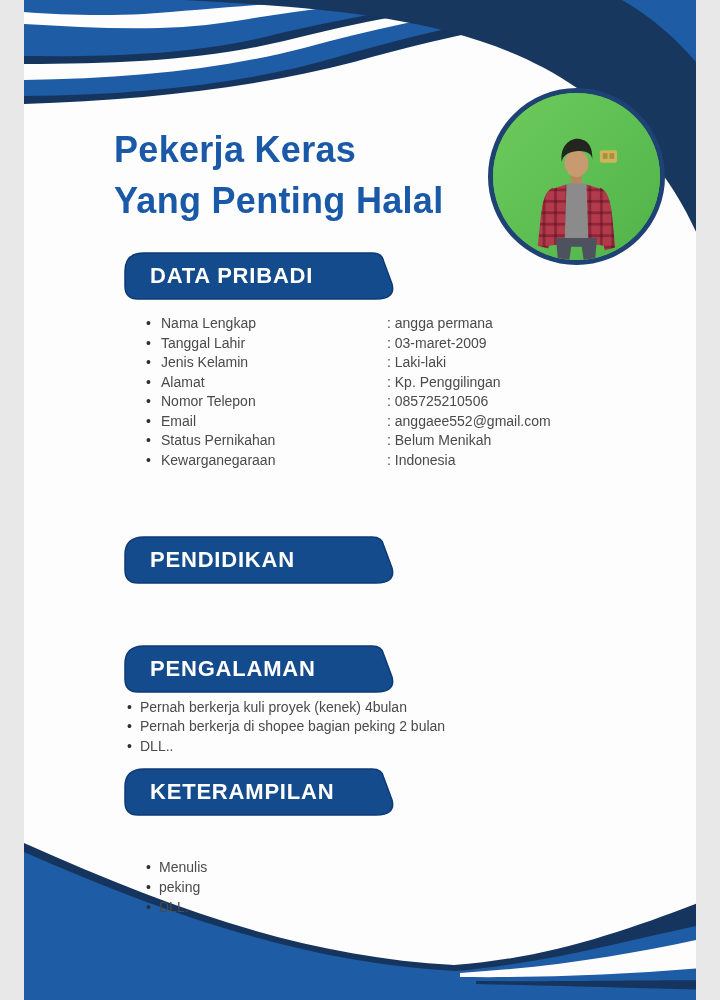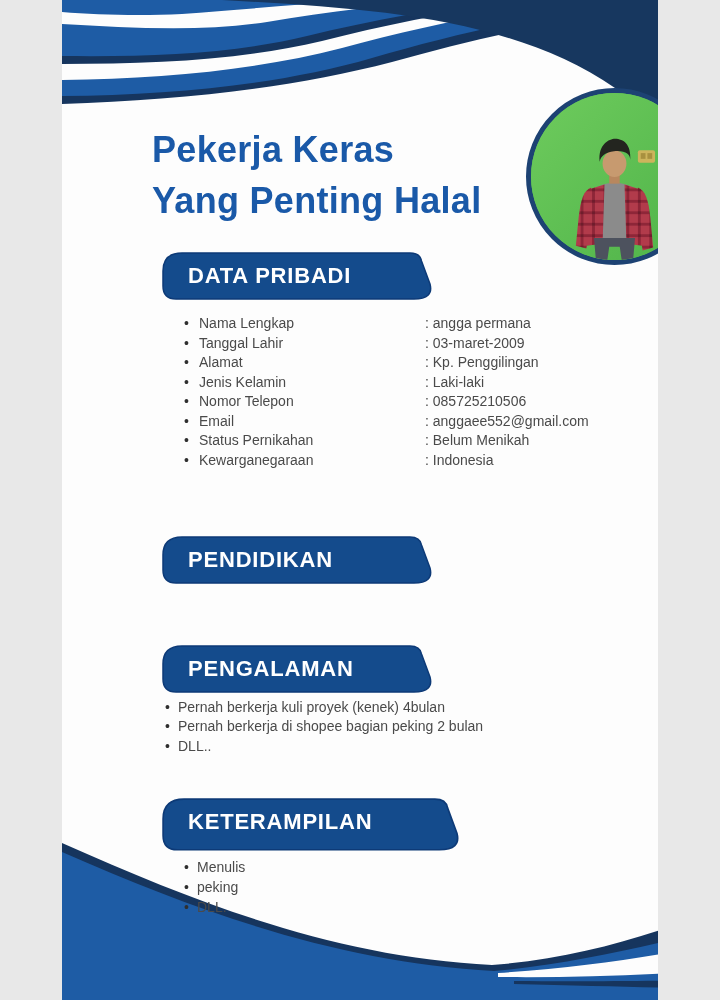--- a/index.html
+++ b/index.html
@@ -1,17 +1,17 @@
 <!DOCTYPE html>
 <html><head>
 <meta charset="utf-8">
 <style>
   html,body{margin:0;padding:0;background:#e8e8e8;}
   .page{
-    position:relative;width:596px;height:1000px;background:#fdfdfd;
+    position:relative;width:672px;height:1000px;background:#fdfdfd;
     overflow:hidden;margin:0 auto;
     font-family:"Liberation Sans",sans-serif;
   }
   svg.deco{position:absolute;left:0;display:block;pointer-events:none;}
   .deco-top{top:0;}
   .deco-bottom{bottom:0;}
 
   .title{
     position:absolute;left:90px;top:124px;
     font-size:36px;font-weight:700;color:#1a59a8;line-height:51px;
@@ -28,21 +28,21 @@
   .banner{position:absolute;left:100px;width:278px;height:48px;z-index:3;}
   .banner svg{position:absolute;inset:0;}
   .banner .banner-label{
     position:absolute;left:26px;top:50%;transform:translateY(-50%);
     color:#ffffff;font-size:22px;font-weight:700;letter-spacing:0.8px;
     white-space:nowrap;
   }
   .b-data{top:252px;}
   .b-pendidikan{top:494px;margin-top:42px;}
   .b-pengalaman{top:645px;}
-  .b-keterampilan{top:798px;padding-left:28px;}
+  .b-keterampilan{top:768px;}
 
   .data-list{position:absolute;left:122px;top:314px;width:490px;}
   .data-row{display:flex;font-size:14px;line-height:19.5px;color:#4a4a4a;}
   .data-row .lbl{width:241px;}
   .data-row .lbl::before{content:"•";display:inline-block;width:15px;color:#2f2f2f;}
   .data-row .val{flex:1;}
 
   .simple-list{position:absolute;font-size:14px;color:#4a4a4a;}
   .simple-list .item::before{content:"•";display:inline-block;width:13px;color:#2f2f2f;}
   .list-pendidikan{left:122px;top:562px;line-height:20px;}
@@ -128,26 +128,26 @@
   <div class="data-list">
     <div class="data-row">
       <span class="lbl">Nama Lengkap</span>
       <span class="val">: angga permana</span>
     </div>
     <div class="data-row">
       <span class="lbl">Tanggal Lahir</span>
       <span class="val">: 03-maret-2009</span>
     </div>
     <div class="data-row">
+      <span class="lbl">Jenis Kelamin</span>
+      <span class="val">: Laki-laki</span>
+    </div>
+    <div class="data-row">
       <span class="lbl">Alamat</span>
       <span class="val">: Kp. Penggilingan</span>
-    </div>
-    <div class="data-row">
-      <span class="lbl">Jenis Kelamin</span>
-      <span class="val">: Laki-laki</span>
     </div>
     <div class="data-row">
       <span class="lbl">Nomor Telepon</span>
       <span class="val">: 085725210506</span>
     </div>
     <div class="data-row">
       <span class="lbl">Email</span>
       <span class="val">: anggaee552@gmail.com</span>
     </div>
     <div class="data-row">

